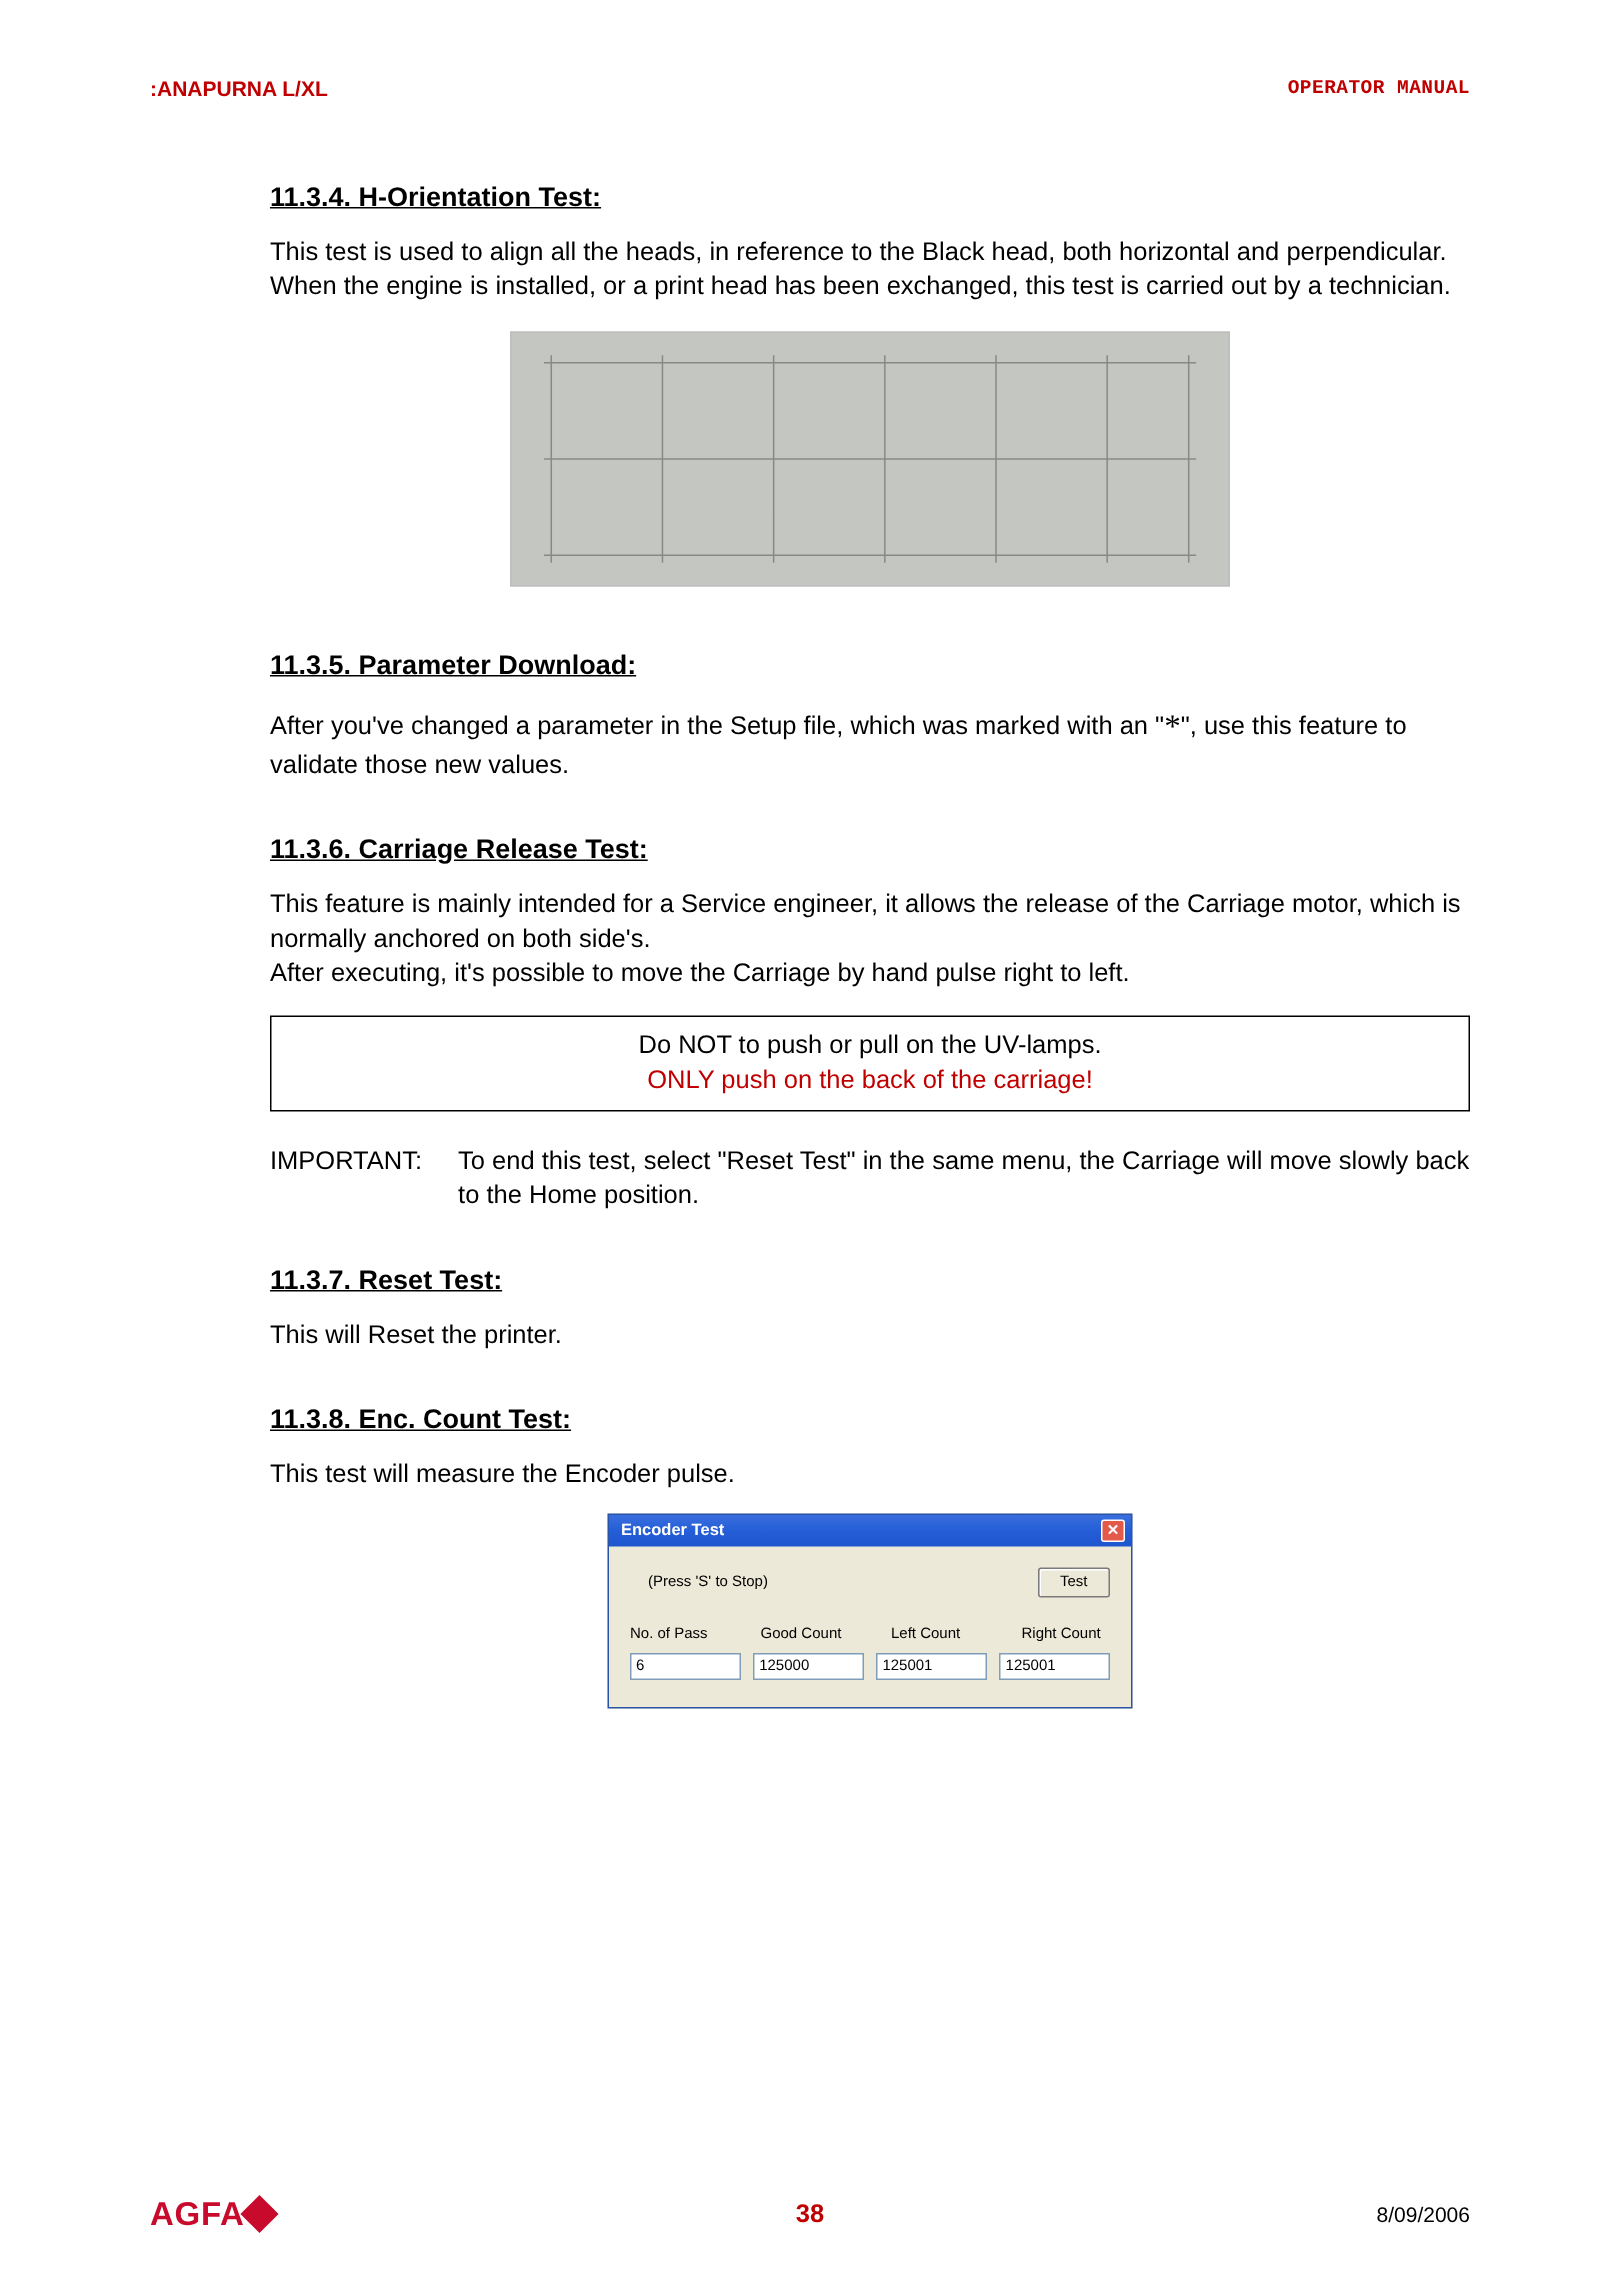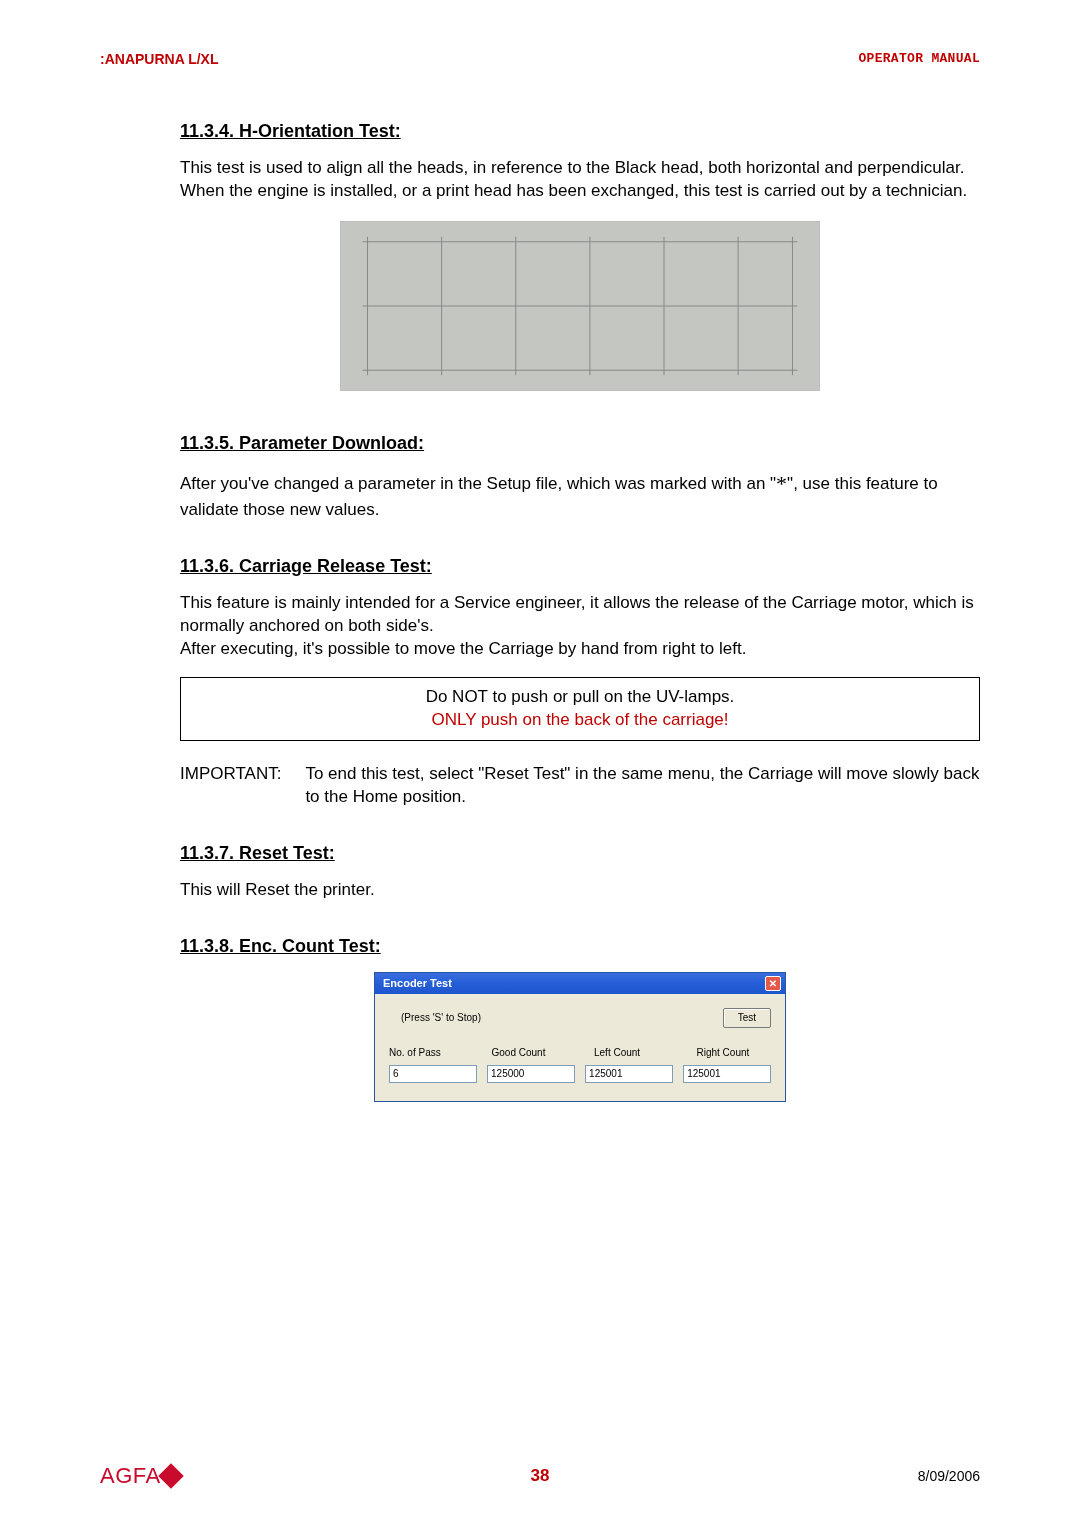--- a/index.html
+++ b/index.html
@@ -56,21 +56,21 @@
     margin: 16px 0 22px 0;
   }
   .warn-line2 { color: #c00000; }
 
   .important-row { display: flex; gap: 24px; margin-bottom: 20px; }
   .important-label { font-weight: normal; min-width: 100px; }
   .important-text { flex: 1; }
 
   
   .enc-dialog {
-    width: 412px;
+    width: 350px;
     margin: 12px auto 0 auto;
     border: 1px solid #2a55a5;
     background: #ece9d8;
     font-family: Tahoma, Arial, sans-serif;
     font-size: 10px;
   }
   .enc-title {
     background: linear-gradient(to bottom,#3a6ede,#245ed6 50%,#1d55cd);
     color: #fff;
     display: flex;
@@ -127,21 +127,21 @@
     left: 50%;
     transform: translateX(-50%);
     color: #c00000;
     font-weight: bold;
     font-size: 17px;
   }
   .ftr-date { color:#000; font-size:14px; }
   .agfa-logo {
     display: flex; align-items: center; gap: 1px;
     font-family: Arial Black, Arial, sans-serif;
-    font-weight: 400;
+    font-weight: 700;
     color: #c80b2c;
     font-size: 22px;
     letter-spacing: 0.5px;
   }
   .agfa-diamond {
     width: 18px; height: 18px;
     background: #c80b2c;
     transform: rotate(45deg);
     display: inline-block;
     position: relative;
@@ -188,37 +188,38 @@
   </div>
 
   <div class="sec-h">11.3.5. Parameter Download:</div>
   <p class="body">
     <span>After you've changed a parameter in the Setup file, which was marked with an "</span><span style="font-family:serif;font-size:22px;vertical-align:-2px;">*</span><span>", use this feature to validate those new values.</span>
   </p>
 
   <div class="sec-h">11.3.6. Carriage Release Test:</div>
   <p class="body">
     <span>This feature is mainly intended for a Service engineer, it allows the release of the Carriage motor, which is normally anchored on both side's.</span><br>
-    <span>After executing, it's possible to move the Carriage by hand from right to left.</span>
+    <span>After executing, it's possible to move the Carriage by hand pulse right to left.</span>
   </p>
 
   <div class="warn-box">
     <div>Do NOT to push or pull on the UV-lamps.</div>
     <div class="warn-line2">ONLY push on the back of the carriage!</div>
   </div>
 
   <div class="important-row">
     <div class="important-label">IMPORTANT:</div>
     <div class="important-text">To end this test, select "Reset Test" in the same menu, the Carriage will move slowly back to the Home position.</div>
   </div>
 
   <div class="sec-h">11.3.7. Reset Test:</div>
   <p class="body">This will Reset the printer.</p>
 
   <div class="sec-h">11.3.8. Enc. Count Test:</div>
+  <p class="body">This test will measure the Encoder pulse.</p>
 
   <div class="enc-dialog">
     <div class="enc-title">
       <span>Encoder Test</span>
       <span class="enc-close">✕</span>
     </div>
     <div class="enc-body">
       <div class="enc-row1">
         <span style="margin-left:12px;">(Press 'S' to Stop)</span>
         <span class="enc-btn">Test</span>

